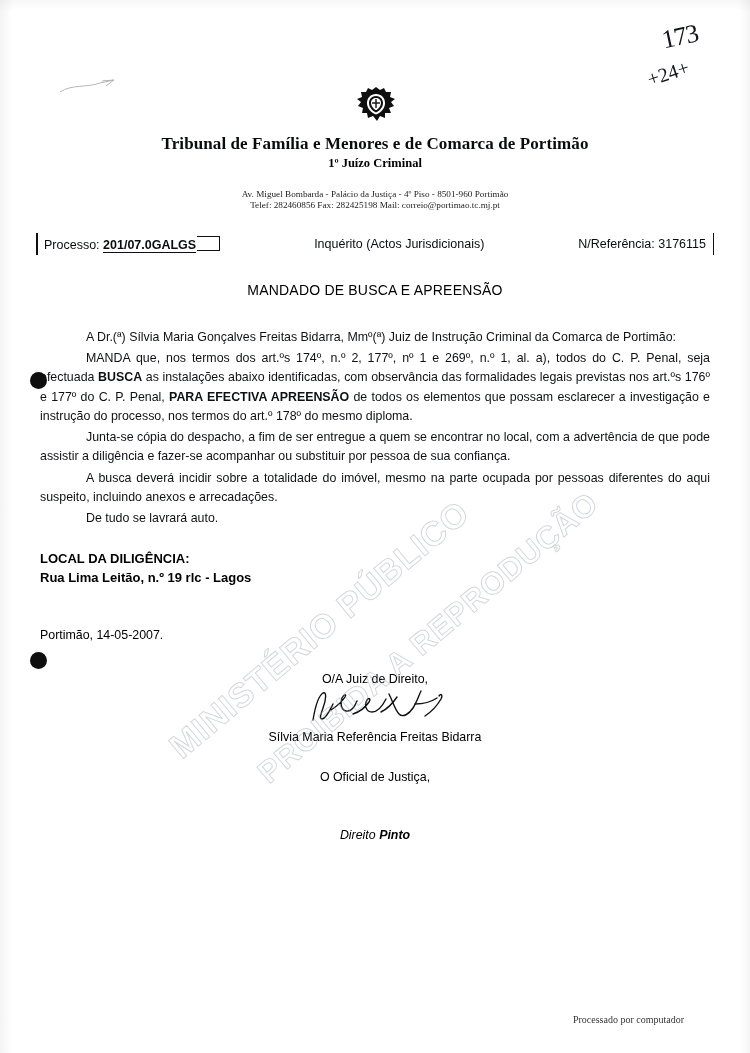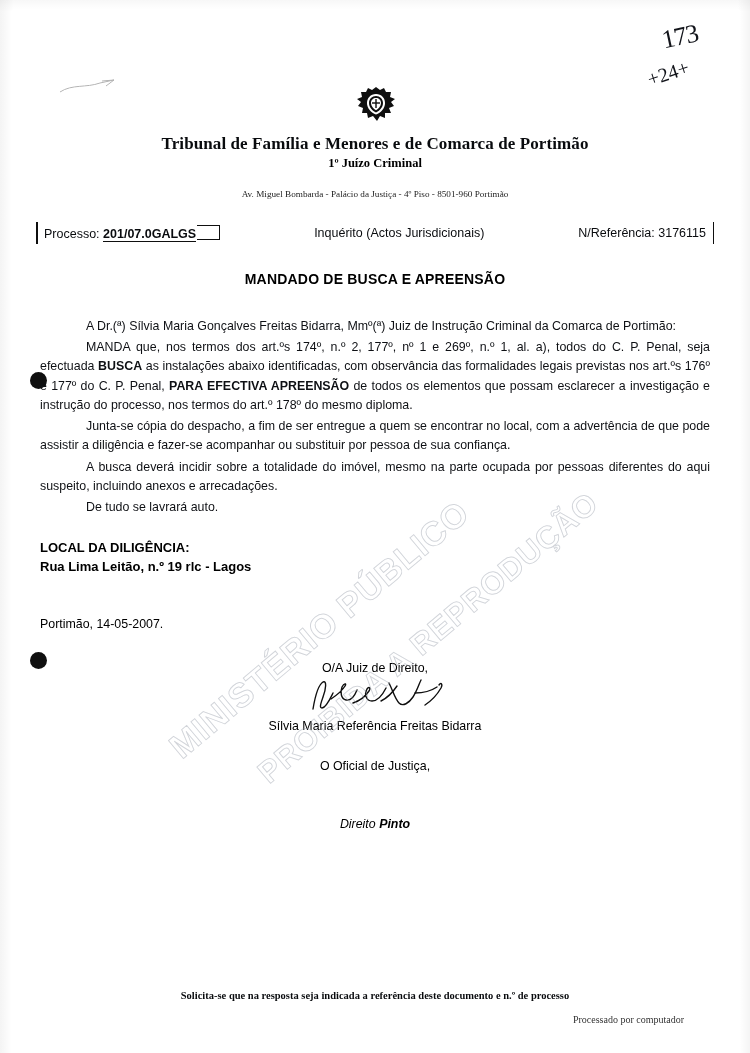--- a/index.html
+++ b/index.html
@@ -151,21 +151,21 @@
     margin-left: 1px;
     vertical-align: -2px;
   }
   .proc-mid { font-weight: normal; }
   .proc-ref { font-weight: normal; }
 
   .doc-title {
     text-align: center;
     margin-top: 30px;
     font-family: "Liberation Sans", sans-serif;
-    font-weight: bold;
+    font-weight: normal;
     font-size: 14px;
     letter-spacing: 0.2px;
   }
 
   .body-text {
     margin-top: 30px;
     font-family: "Liberation Sans", sans-serif;
     font-size: 12.4px;
     line-height: 1.55;
     color: #101216;
@@ -299,20 +299,21 @@
           <path d="M23 10 C19 10 16 13 16 17 C16 21.5 19.5 24.8 23 26.5 C26.5 24.8 30 21.5 30 17 C30 13 27 10 23 10 Z M23 12 C25.8 12 28 14 28 17 C28 20.3 25.5 22.8 23 24.2 C20.5 22.8 18 20.3 18 17 C18 14 20.2 12 23 12 Z"></path>
           <rect x="22.3" y="13" width="1.4" height="9"></rect>
           <rect x="19" y="16.3" width="8" height="1.4"></rect>
         </g>
       </svg>
     </div>
 
     <div class="court-title">Tribunal de Família e Menores e de Comarca de Portimão</div>
     <div class="court-sub">1º Juízo Criminal</div>
     <div class="court-addr">Av. Miguel Bombarda - Palácio da Justiça - 4º Piso - 8501-960 Portimão</div>
+    <div class="court-contact">Telef: 282460856  Fax: 282425198 Mail: correio@portimao.tc.mj.pt</div>
 
     <div class="proc-row">
       <span class="bar left"></span>
       <span>
         <span>Processo:</span>
         <span class="proc-num">201/07.0GALGS</span><span class="proc-box"></span>
       </span>
       <span class="proc-mid">Inquérito (Actos Jurisdicionais)</span>
       <span class="proc-ref">
         <span>N/Referência:</span>
@@ -361,16 +362,15 @@
     <div class="officer-name">
       <span>Direito </span><b>Pinto</b>
     </div>
   </div>
 
   <div class="watermark">
     <div class="wm-line wm1">MINISTÉRIO PÚBLICO</div>
     <div class="wm-line wm2">PROIBIDA A REPRODUÇÃO</div>
   </div>
 
-  <div class="footer-note">Solicita-se que na resposta seja indicada a referência deste documento e n.º de processo</div>
   <div class="footer-right">Processado por computador</div>
 
 </div>
 
 </body></html>

